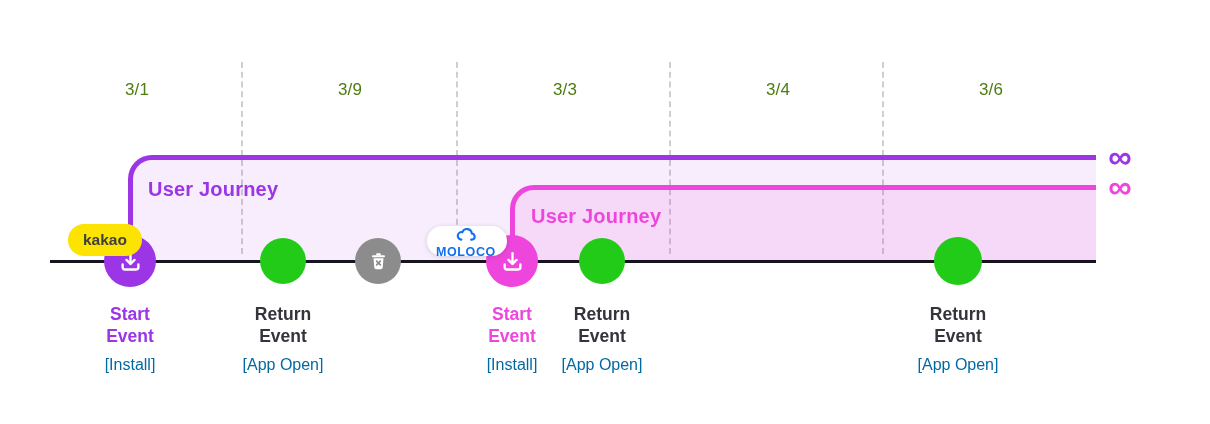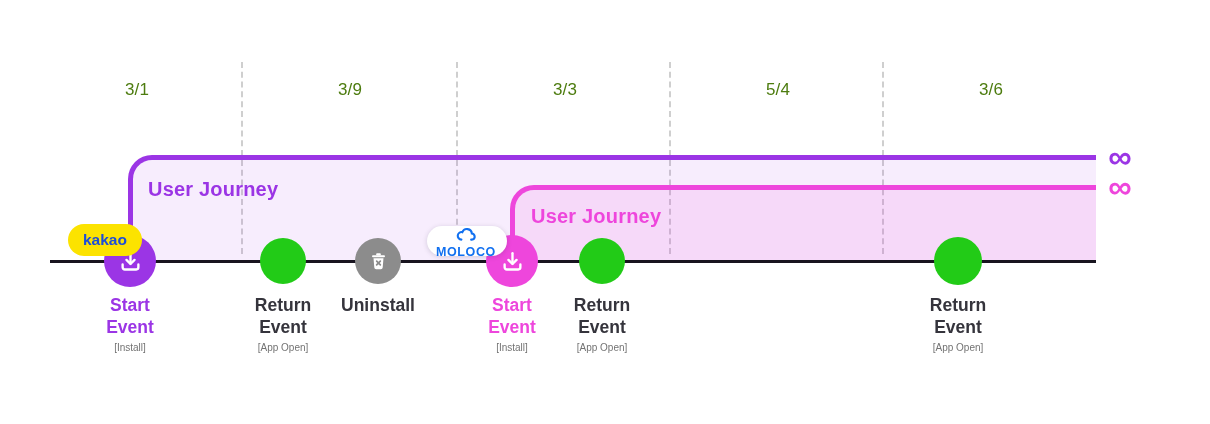--- a/index.html
+++ b/index.html
@@ -59,52 +59,52 @@
   .circle-uninstall      { left:355px; top:238px; width:46px; height:46px; background:#8C8C8C; }
   .circle-install-moloco { left:486px; top:235px; width:52px; height:52px; background:#EE46DC; }
   .circle-return-2       { left:579px; top:238px; width:46px; height:46px; background:#22CB17; }
   .circle-return-3       { left:934px; top:237px; width:48px; height:48px; background:#22CB17; }
   
   .event-label {
     position:absolute; top:294px; width:110px; text-align:center;
   }
   .event-title {
     font-size:17.5px; font-weight:bold; color:#35343c; line-height:22px;
-    margin:0 auto; width:86px;
+    margin:9px auto; width:86px;
   }
   .event-title.purple { color:#9B35E5; }
   .event-title.pink   { color:#EE46DC; }
   .event-title.wide   { width:110px; }
   .event-subtitle {
-    font-size:10px; color:#737373; margin-top:4px;
+    font-size:16px; color:#0369a1; margin-top:4px;
   }
   
   .badge-kakao {
     position:absolute; left:68px; top:224px; height:32px; padding:0 15px;
     background:#FCE300; border-radius:16px;
     display:flex; align-items:center; z-index:3;
-    font-size:15.5px; font-weight:600; color:#1d4ed8;
+    font-size:15.5px; font-weight:600; color:#404040;
   }
   .badge-moloco {
     position:absolute; left:427px; top:226px; height:30px; padding:0 11px 0 9px;
     background:#ffffff; border-radius:15px;
     display:flex; align-items:center; gap:3px; z-index:3;
     box-shadow:0 1px 5px rgba(40,40,60,0.18);
     font-size:12.5px; font-weight:bold; color:#1170F0; letter-spacing:0.6px;flex-direction:column;
   }
 </style>
 </head>
 <body>
 
 <div class="stage">
 
   <div class="date-label" style="left:92px">3/1</div>
   <div class="date-label" style="left:305px">3/9</div>
   <div class="date-label" style="left:520px">3/3</div>
-  <div class="date-label" style="left:733px">5/4</div>
+  <div class="date-label" style="left:733px">3/4</div>
   <div class="date-label" style="left:946px">3/6</div>
 
   <div class="gridline" style="left:241px"></div>
   <div class="gridline" style="left:456px"></div>
   <div class="gridline" style="left:669px"></div>
   <div class="gridline" style="left:882px"></div>
 
   <div class="band purple"></div>
   <div class="band pink"></div>
 
@@ -167,23 +167,20 @@
   <div class="event-label" style="left:75px">
     <div class="event-title purple">Start Event</div>
     <div class="event-subtitle">[Install]</div>
   </div>
 
   <div class="event-label" style="left:228px">
     <div class="event-title">Return Event</div>
     <div class="event-subtitle">[App Open]</div>
   </div>
 
-  <div class="event-label" style="left:323px">
-    <div class="event-title wide">Uninstall</div>
-  </div>
 
   <div class="event-label" style="left:457px">
     <div class="event-title pink">Start Event</div>
     <div class="event-subtitle">[Install]</div>
   </div>
 
   <div class="event-label" style="left:547px">
     <div class="event-title">Return Event</div>
     <div class="event-subtitle">[App Open]</div>
   </div>

